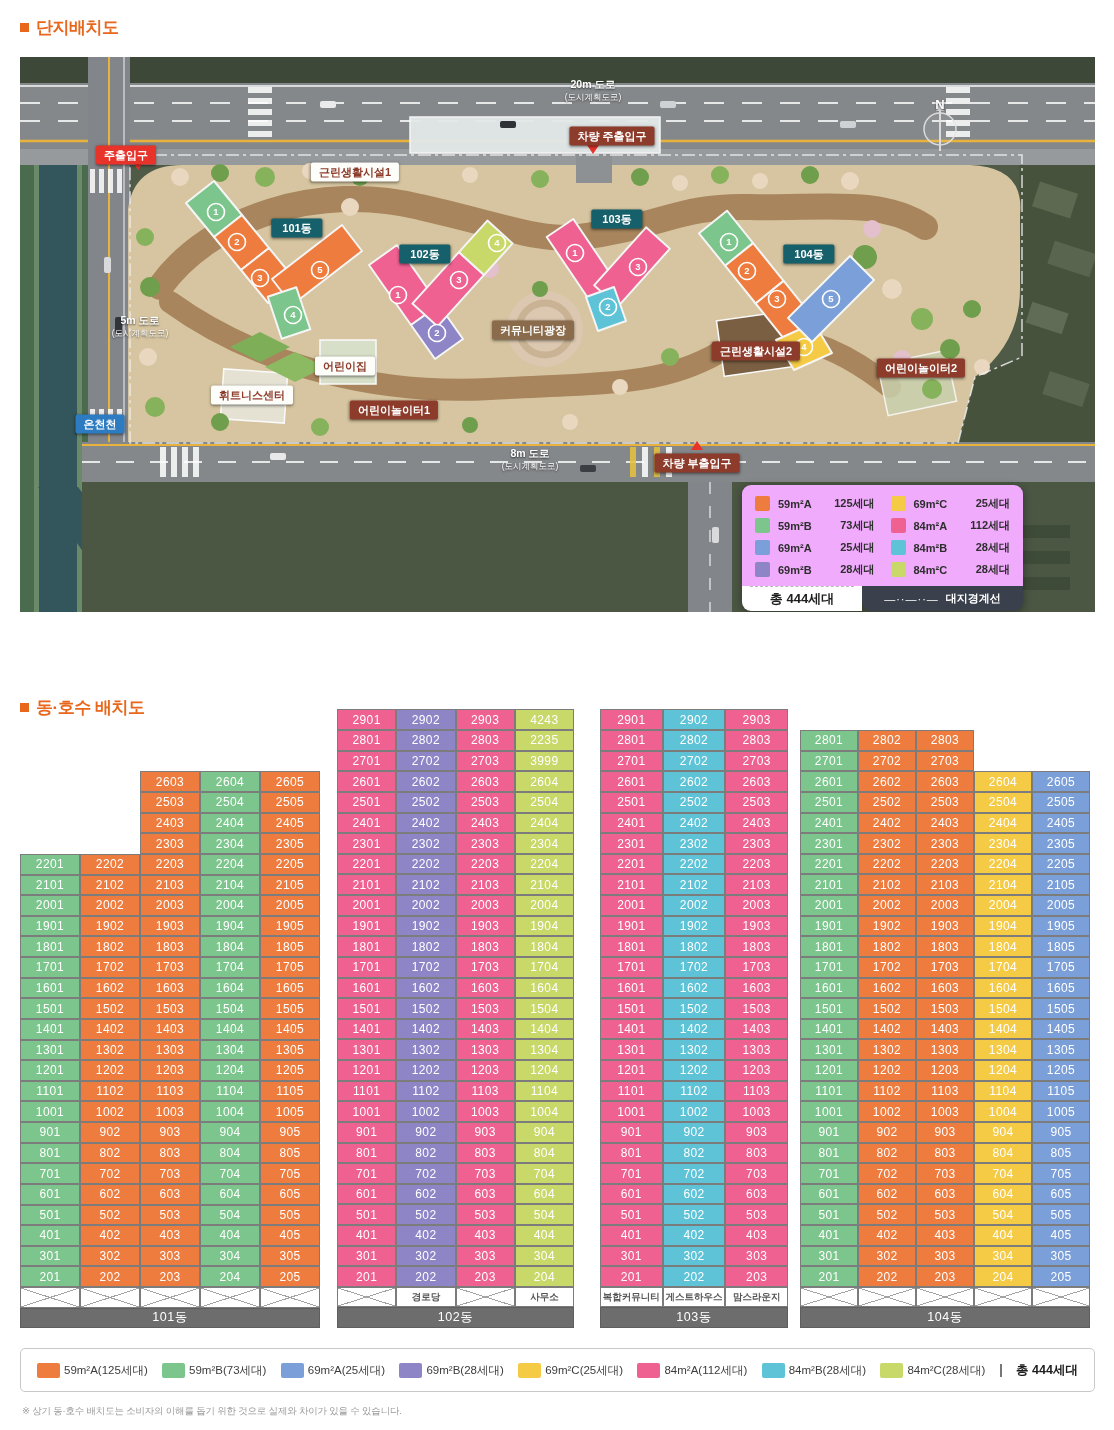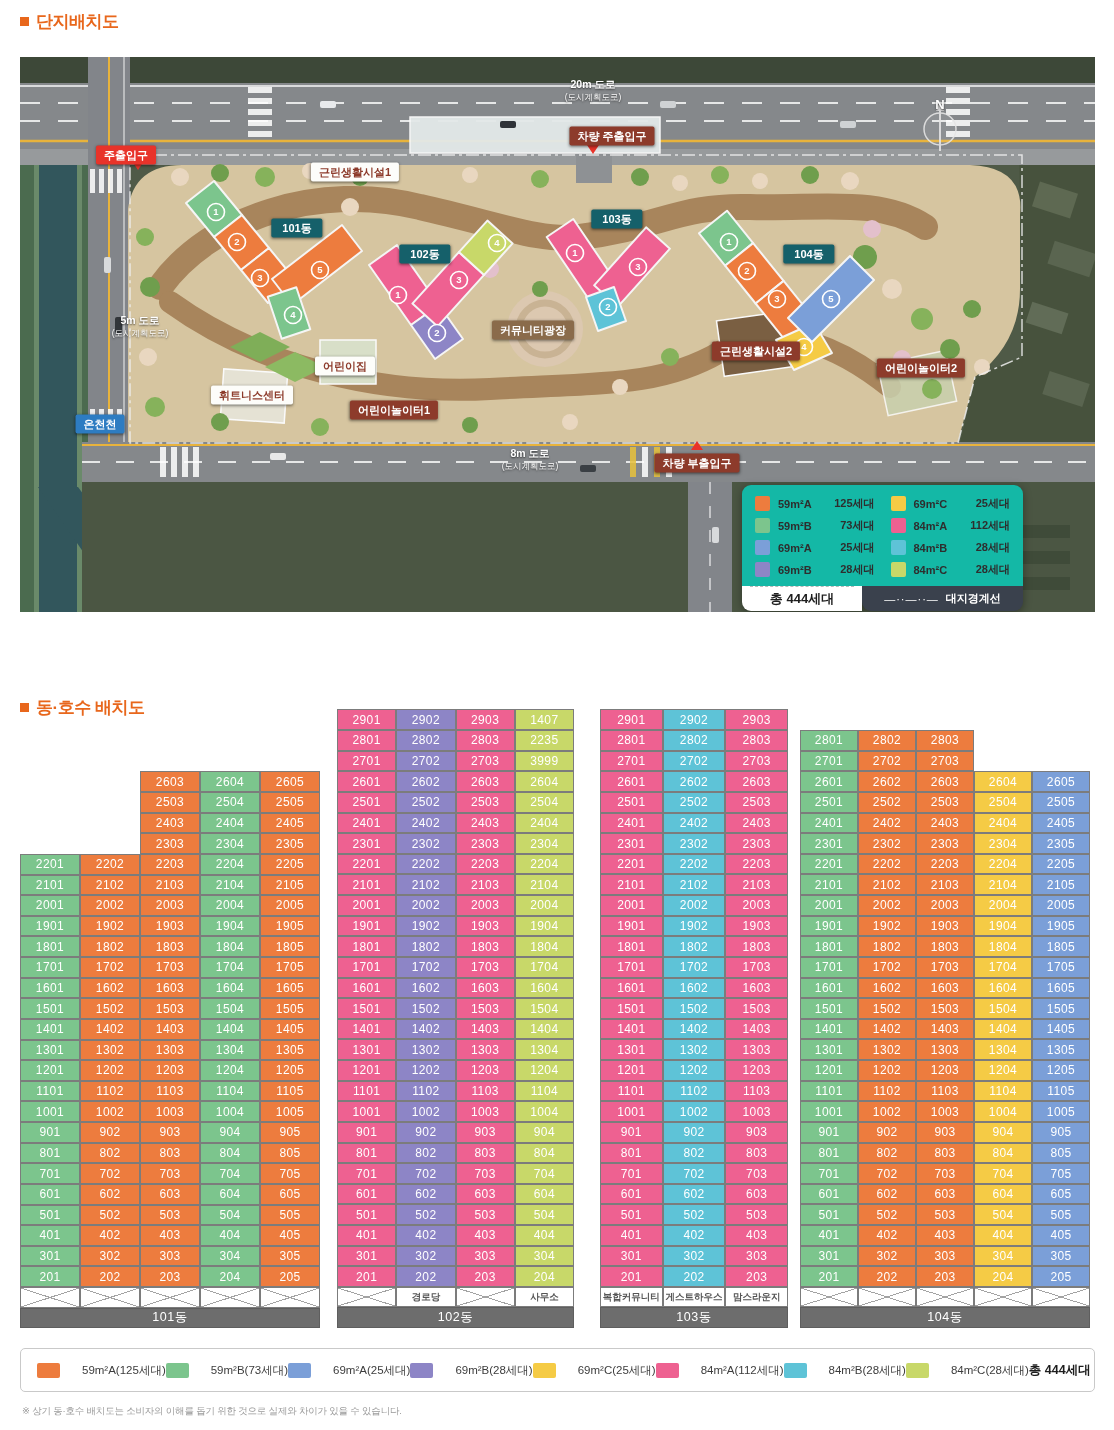--- a/index.html
+++ b/index.html
@@ -23,21 +23,21 @@
   .lbl-brown  { background:#8a6b4b; color:#fff; }
   .lbl-blue   { background:#2d7cc2; color:#fff; }
   .road-label { position:absolute; transform:translate(-50%,-50%); color:#fff; text-align:center; font-size:10.5px; font-weight:bold; line-height:1.3; text-shadow:0 1px 2px rgba(0,0,0,.7); z-index:4; white-space:nowrap; }
   .road-label .sub { display:block; font-size:8.5px; font-weight:normal; }
   .gate-tri { position:absolute; width:0; height:0; z-index:5; }
   .tri-down { border-left:6px solid transparent; border-right:6px solid transparent; border-top:9px solid #e8332a; }
   .tri-up   { border-left:6px solid transparent; border-right:6px solid transparent; border-bottom:9px solid #e8332a; }
 
   
   .sp-legend { position:absolute; left:722px; top:428px; width:281px; z-index:6; filter:drop-shadow(0 2px 4px rgba(0,0,0,.35)); }
-  .sp-legend .box { background:#14b8a6; border-radius:9px 9px 0 0; padding:11px 13px 9px 13px; }
+  .sp-legend .box { background:#f0abfc; border-radius:9px 9px 0 0; padding:11px 13px 9px 13px; }
   #sp-legend-rows { display:grid; grid-auto-flow:column; grid-template-rows:repeat(4,1fr); grid-template-columns:1fr 1fr; column-gap:16px; row-gap:7px; }
   .it { display:flex; align-items:center; font-size:11px; color:#2e2e2e; font-weight:bold; }
   .it .chip { width:15px; height:15px; margin-right:8px; border-radius:2px; flex:0 0 15px; }
   .it .cnt { margin-left:auto; }
   .sp-legend .bot { display:flex; height:25px; }
   .sp-legend .tot { background:#fff; border-radius:0 0 0 9px; flex:0 0 120px; display:flex; align-items:center; justify-content:center; font-weight:bold; font-size:13px; color:#1e1e1e; position:relative; }
   .sp-legend .tot::before { content:""; position:absolute; top:0; left:8px; right:8px; border-top:1.5px dashed #b9b9b9; }
   .sp-legend .bnd { background:#3a414d; color:#fff; border-radius:0 0 9px 9px; flex:1; display:flex; align-items:center; justify-content:center; font-size:11px; font-weight:bold; gap:7px; }
   .bnd .dash { letter-spacing:1px; font-weight:normal; font-size:11px; }
 
@@ -50,31 +50,31 @@
   .col { flex:1; display:flex; flex-direction:column; }
   .cell { height:20.64px; border:1px solid #7c7c7c; color:#fff; font-size:12px; display:flex; align-items:center; justify-content:center; letter-spacing:.4px; }
   .gcell { height:20.5px; border:1px solid #7c7c7c; background:#fff; display:flex; align-items:center; justify-content:center; font-size:9.5px; color:#555; font-weight:bold; white-space:nowrap; overflow:hidden; }
   .gcell.crossed { background-image:
       linear-gradient(to top right, transparent 48.6%, #a3a3a3 48.6%, #a3a3a3 51.4%, transparent 51.4%),
       linear-gradient(to bottom right, transparent 48.6%, #a3a3a3 48.6%, #a3a3a3 51.4%, transparent 51.4%); }
   .bar { height:20.5px; background:#6d6d6d; border:1px solid #5e5e5e; color:#fff; display:flex; align-items:center; justify-content:center; font-size:12.5px; letter-spacing:.5px; }
 
   
   #legendstrip { position:absolute; left:20px; top:1348px; width:1075px; height:44px; border:1.5px solid #c9c9c9; border-radius:5px; background:#fff; display:flex; align-items:center; justify-content:space-between; padding:0 16px; }
-  .ls-item { display:flex; align-items:flex-start; gap:22px; font-size:11.5px; color:#3c3c3c; white-space:nowrap; }
+  .ls-item { display:flex; align-items:flex-start; gap:4px; font-size:11.5px; color:#3c3c3c; white-space:nowrap; }
   .ls-chip { width:23px; height:15px; border-radius:2px; flex:0 0 23px; }
   .ls-div { width:2px; height:13px; background:#777; }
   .ls-total { font-weight:bold; color:#1d1d1d; font-size:12.5px; }
 </style>
 </head>
 <body>
 
 <div class="page">
 
-  <div class="sec-title" style="top:10px;">
+  <div class="sec-title" style="top:16px;">
     <span class="sq"></span>
     <span>단지배치도</span>
   </div>
 
   <div id="siteplan">
     <svg width="1075" height="555" viewBox="0 0 1075 555">
 
       <rect x="0" y="0" width="1075" height="555" fill="#4f5a47"></rect>
 
       <g>
@@ -630,21 +630,21 @@
             <div class="cell" style="background: rgb(238, 97, 145);">803</div>
             <div class="cell" style="background: rgb(238, 97, 145);">703</div>
             <div class="cell" style="background: rgb(238, 97, 145);">603</div>
             <div class="cell" style="background: rgb(238, 97, 145);">503</div>
             <div class="cell" style="background: rgb(238, 97, 145);">403</div>
             <div class="cell" style="background: rgb(238, 97, 145);">303</div>
             <div class="cell" style="background: rgb(238, 97, 145);">203</div>
             <div class="gcell crossed"></div>
           </div>
           <div class="col">
-            <div class="cell" style="background: rgb(200, 216, 105);">1407</div>
+            <div class="cell" style="background: rgb(200, 216, 105);">4243</div>
             <div class="cell" style="background: rgb(200, 216, 105);">2235</div>
             <div class="cell" style="background: rgb(200, 216, 105);">3999</div>
             <div class="cell" style="background: rgb(200, 216, 105);">2604</div>
             <div class="cell" style="background: rgb(200, 216, 105);">2504</div>
             <div class="cell" style="background: rgb(200, 216, 105);">2404</div>
             <div class="cell" style="background: rgb(200, 216, 105);">2304</div>
             <div class="cell" style="background: rgb(200, 216, 105);">2204</div>
             <div class="cell" style="background: rgb(200, 216, 105);">2104</div>
             <div class="cell" style="background: rgb(200, 216, 105);">2004</div>
             <div class="cell" style="background: rgb(200, 216, 105);">1904</div>

